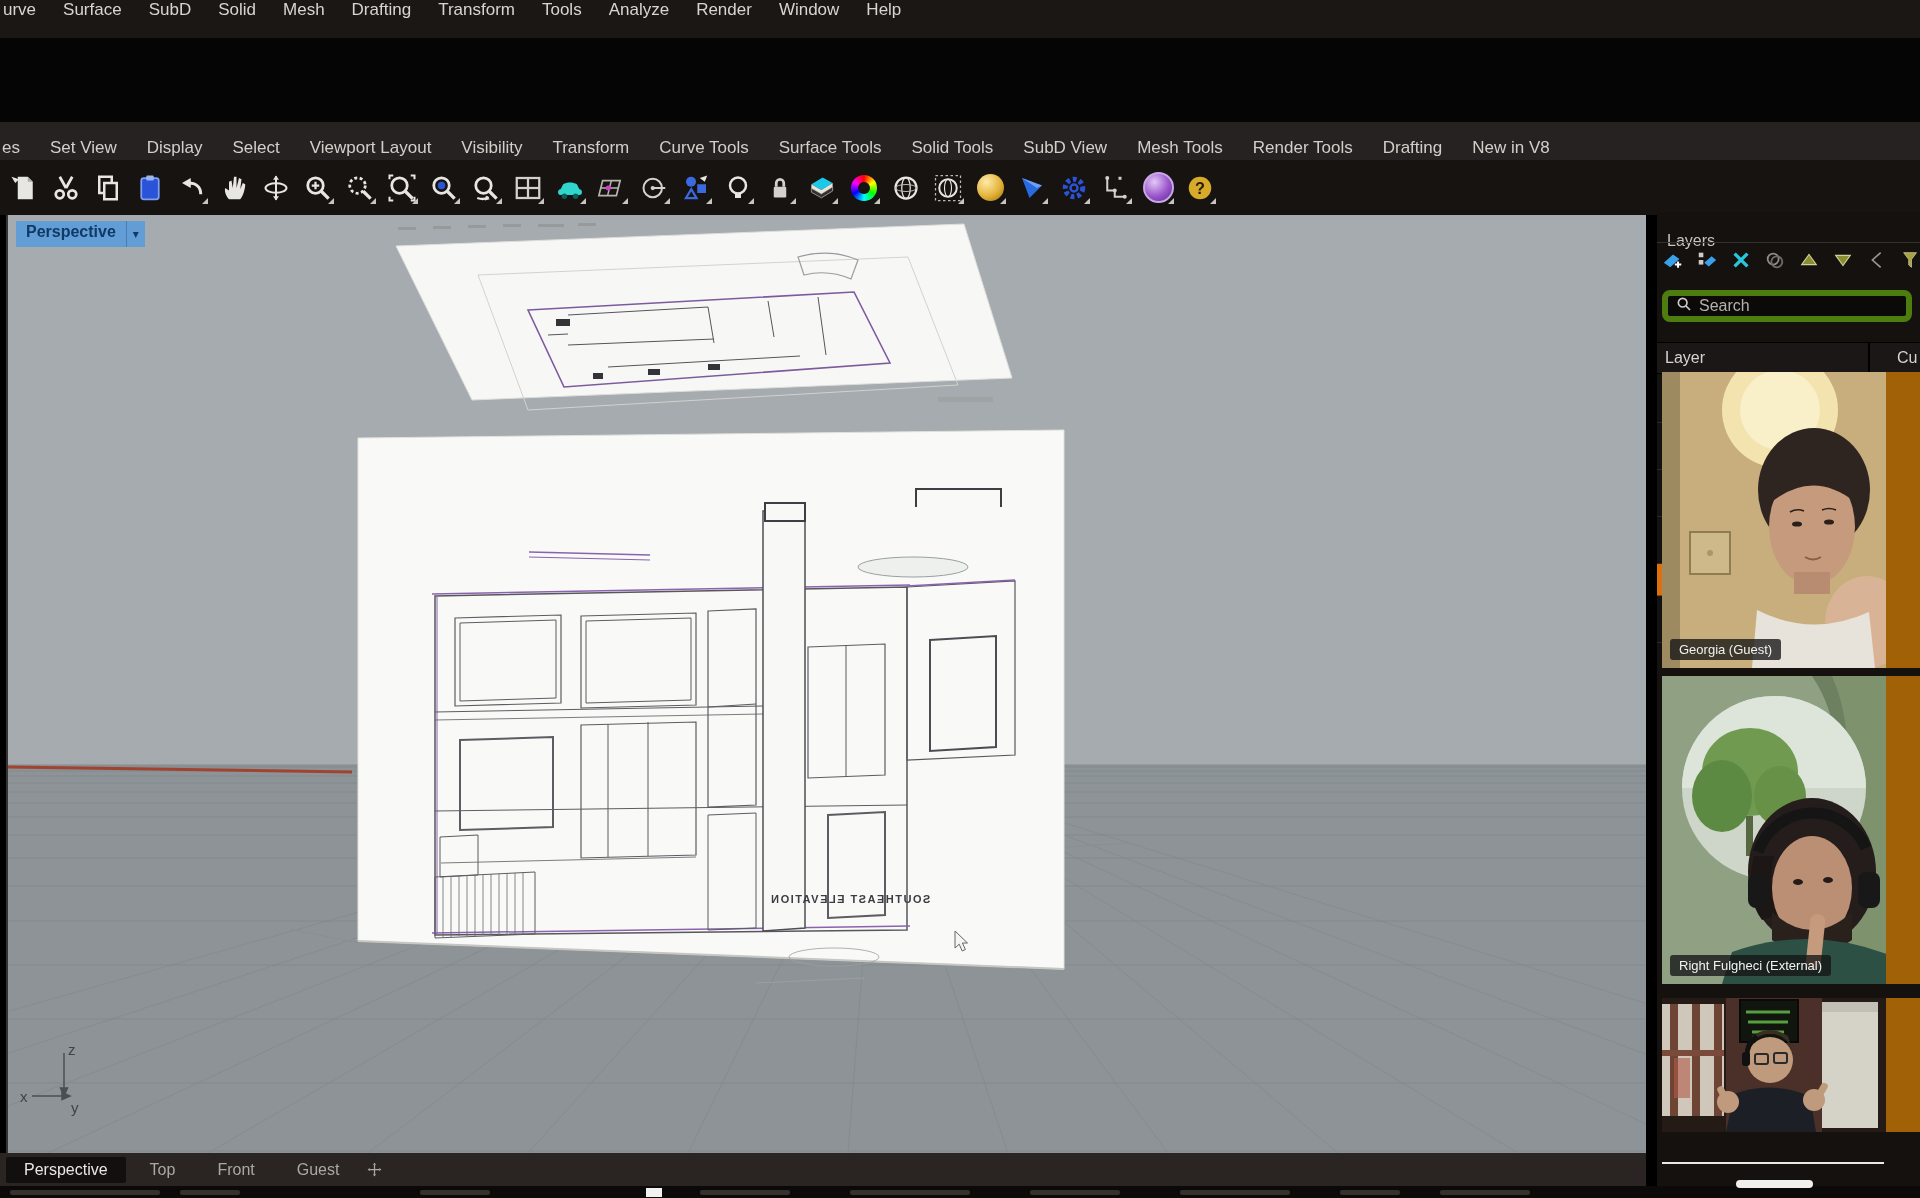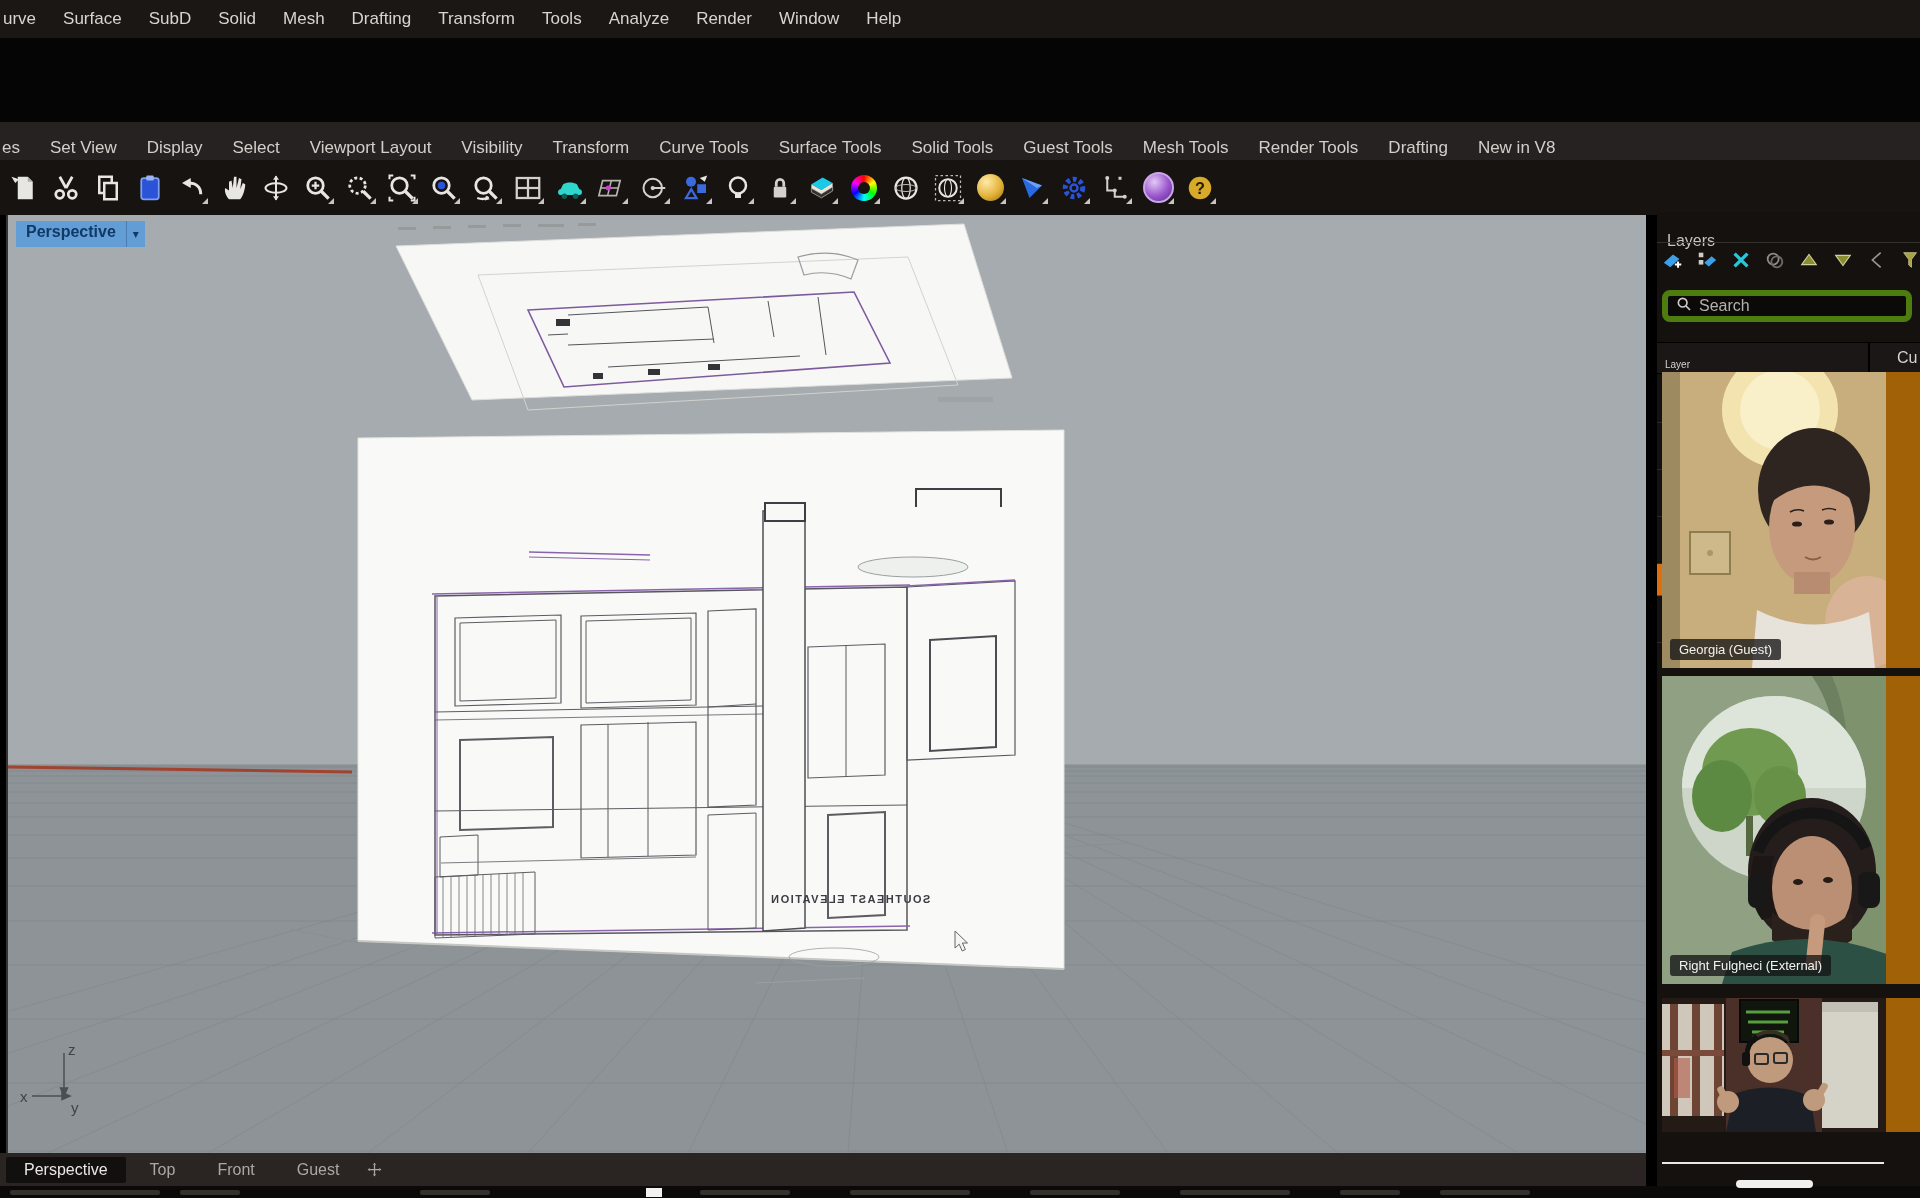--- a/index.html
+++ b/index.html
@@ -1,21 +1,21 @@
 <!DOCTYPE html>
 <html><head>
 <meta charset="utf-8">
 <style>
   html,body{margin:0;padding:0;background:#000;}
   .screen{position:relative;width:1920px;height:1198px;background:#000;overflow:hidden;
           font-family:"Liberation Sans",sans-serif;-webkit-font-smoothing:antialiased;}
   .abs{position:absolute;}
 
   
-  .menubar{left:0;top:0;width:1920px;height:38px;background:#1b1715;display:flex;align-items:center;
+  .menubar{left:0;top:0;width:1920px;height:38px;background:#1b1715;display:flex;
            gap:27px;padding-left:5px;box-sizing:border-box;}
   .mitem{color:#d7d4d1;font-size:17px;white-space:nowrap;}
   .cmdarea{left:0;top:38px;width:1920px;height:84px;background:#060505;}
   .tabsrow{left:0;top:122px;width:1920px;height:52px;background:#262221;display:flex;align-items:center;
            gap:30px;padding-left:4px;box-sizing:border-box;}
   .titem{color:#d2cfcb;font-size:17px;white-space:nowrap;}
   .iconrow{left:0;top:160px;width:1920px;height:55px;background:#161311;display:flex;align-items:center;
            gap:10px;padding-left:8px;box-sizing:border-box;}
   .ticon{position:relative;width:32px;height:32px;display:flex;align-items:center;justify-content:center;}
   .ticon svg{width:30px;height:30px;}
@@ -43,21 +43,21 @@
   .ptitle{position:absolute;left:10px;top:20px;color:#c6c3c0;font-size:16px;}
   .psep{position:absolute;left:0;top:30px;width:263px;height:1px;background:#34312d;}
   .picons{position:absolute;left:4px;top:36px;display:flex;gap:10px;align-items:center;}
   .picon{width:24px;height:24px;display:flex;align-items:center;justify-content:center;}
   .picon svg{width:22px;height:22px;}
   .searchbox{position:absolute;left:5px;top:78px;width:250px;height:32px;background:#0b0a09;
              border:6px solid #4d7c0f;border-radius:8px;display:flex;align-items:center;gap:7px;padding-left:8px;box-sizing:border-box;}
   .searchbox .stext{color:#b4b1ae;font-size:16px;}
   .colhdr{position:absolute;left:0;top:130px;width:263px;height:32px;background:#1a1716;border-top:1px solid #000;
           border-bottom:1px solid #000;box-sizing:border-box;}
-  .colhdr .c1{position:absolute;left:8px;top:16px;color:#d6d3d0;font-size:10px;}
+  .colhdr .c1{position:absolute;left:8px;top:6px;color:#d6d3d0;font-size:16px;}
   .colhdr .csep{position:absolute;left:211px;top:0;width:2px;height:32px;background:#000;}
   .colhdr .c2{position:absolute;left:240px;top:6px;color:#d6d3d0;font-size:16px;}
   .lrows{position:absolute;left:0;top:164px;width:263px;height:300px;overflow:hidden;}
   .lrow{position:relative;width:263px;height:47px;background:#141210;border-bottom:1px solid #2c2926;box-sizing:border-box;}
   .lrow.sel{height:32px;background:#dd6f0c;border-bottom:1px solid #8a4508;}
   .lrow .cur{position:absolute;right:8px;top:13px;color:#8d8a87;font-size:15px;}
 
   
   .vtile{left:1662px;width:261px;background:#a16207;overflow:hidden;z-index:5;}
   .vtile svg{display:block;}
@@ -102,21 +102,21 @@
       <span class="titem" style="margin-left:-2px">es</span>
       <span class="titem">Set View</span>
       <span class="titem">Display</span>
       <span class="titem">Select</span>
       <span class="titem">Viewport Layout</span>
       <span class="titem">Visibility</span>
       <span class="titem">Transform</span>
       <span class="titem">Curve Tools</span>
       <span class="titem">Surface Tools</span>
       <span class="titem">Solid Tools</span>
-      <span class="titem">Guest Tools</span>
+      <span class="titem">SubD View</span>
       <span class="titem">Mesh Tools</span>
       <span class="titem">Render Tools</span>
       <span class="titem">Drafting</span>
       <span class="titem">New in V8</span>
     </div>
 
   <div class="abs iconrow" id="iconrow">
       <span class="ticon">
         <svg viewBox="0 0 24 24">
           <path d="M7 3h8l4 4v14H7z" fill="#e8e6e2"></path>

